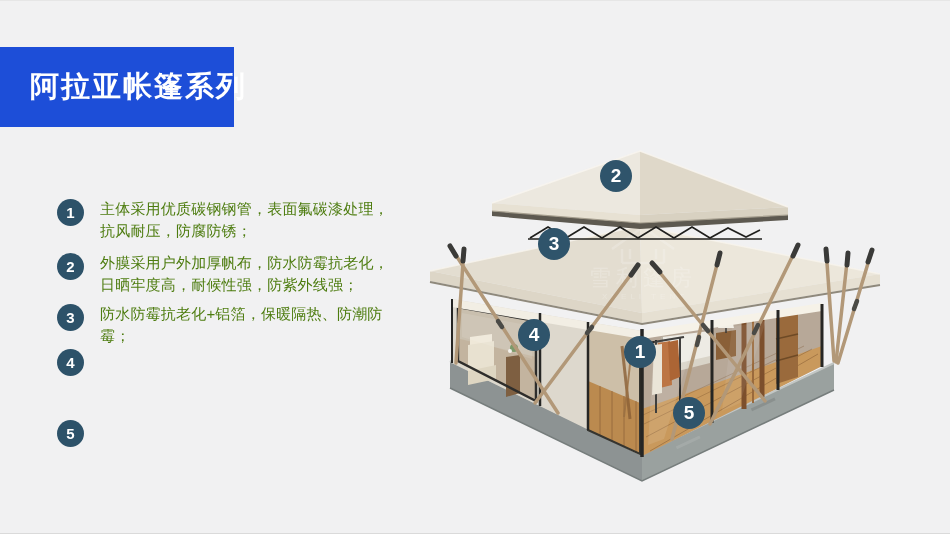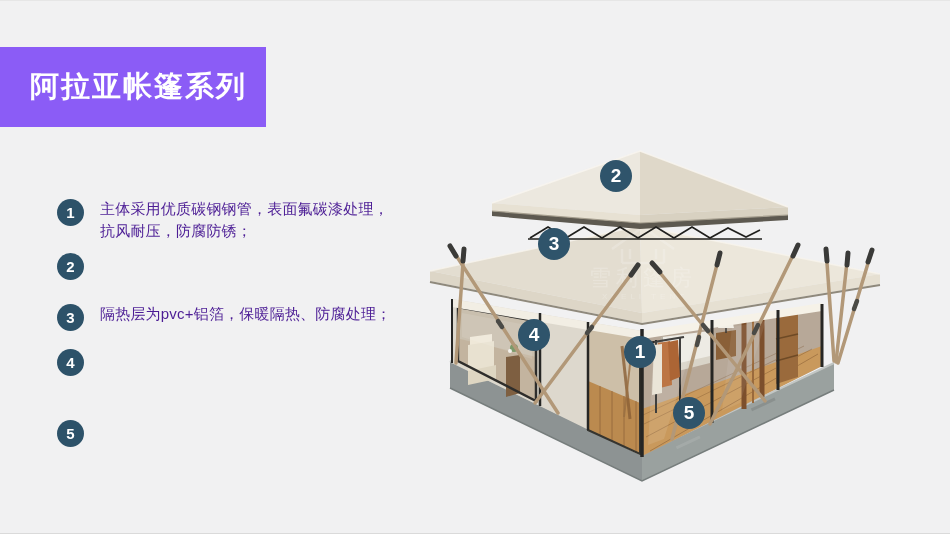--- a/index.html
+++ b/index.html
@@ -4,36 +4,36 @@
 <style>
   html,body{margin:0;padding:0;}
   body{font-family:"Liberation Sans","DejaVu Sans",sans-serif;background:#ccc;}
   .stage{
     position:relative;width:950px;height:534px;margin:0 auto;
     background:#f1f1f2;overflow:hidden;box-sizing:border-box;
     border-top:1px solid #e6e6e6;border-bottom:1px solid #dadada;
   }
   
   .title-banner{
-    position:absolute;left:0;top:46px;width:266px;height:80px;
-    background:#8b5cf6;display:flex;align-items:center;text-align:right;
+    position:absolute;left:0;top:46px;width:234px;height:80px;
+    background:#1d4ed8;display:flex;align-items:center;text-align:right;
   }
   .title-banner h1{
     margin:0 0 0 30px;color:#fff;font-size:29px;font-weight:bold;letter-spacing:2px;white-space:nowrap;
   }
   
   .features{position:absolute;left:0;top:0;width:410px;height:534px;}
   .feature{position:absolute;left:57px;display:flex;gap:16px;width:348px;}
   .feature .badge{
     flex:0 0 auto;width:27px;height:27px;border-radius:50%;background:#2d5269;
     color:#fff;font-size:15px;font-weight:bold;display:flex;align-items:center;justify-content:center;
     margin-top:1px;
   }
   .feature .ftext{
-    width:293px;font-size:15px;line-height:22px;color:#4c1d95;letter-spacing:0.2px;
+    width:293px;font-size:15px;line-height:22px;color:#4d7c0f;letter-spacing:0.2px;
   }
   
   .figure{position:absolute;left:410px;top:140px;width:542px;height:352px;}
   .figure svg{position:absolute;left:0;top:0;}
   .callout{
     position:absolute;width:32px;height:32px;border-radius:50%;background:#2f546b;
     color:#fff;font-size:19px;font-weight:bold;display:flex;align-items:center;justify-content:center;
   }
 </style>
 </head>
@@ -45,24 +45,25 @@
     <h1>阿拉亚帐篷系列</h1>
   </div>
 
   <div class="features">
     <div class="feature" style="top:197px">
       <div class="badge">1</div>
       <div class="ftext">主体采用优质碳钢钢管，表面氟碳漆处理，抗风耐压，防腐防锈；</div>
     </div>
     <div class="feature" style="top:251px">
       <div class="badge">2</div>
+      <div class="ftext">外膜采用户外加厚帆布，防水防霉抗老化，日晒牢度高，耐候性强，防紫外线强；</div>
     </div>
     <div class="feature" style="top:302px">
       <div class="badge">3</div>
-      <div class="ftext">隔热层为pvc+铝箔，保暖隔热、防腐处理；</div>
+      <div class="ftext">防水防霉抗老化+铝箔，保暖隔热、防潮防霉；</div>
     </div>
     <div class="feature" style="top:347px">
       <div class="badge">4</div>
     </div>
     <div class="feature" style="top:418px">
       <div class="badge">5</div>
     </div>
   </div>
 
   <div class="figure">

